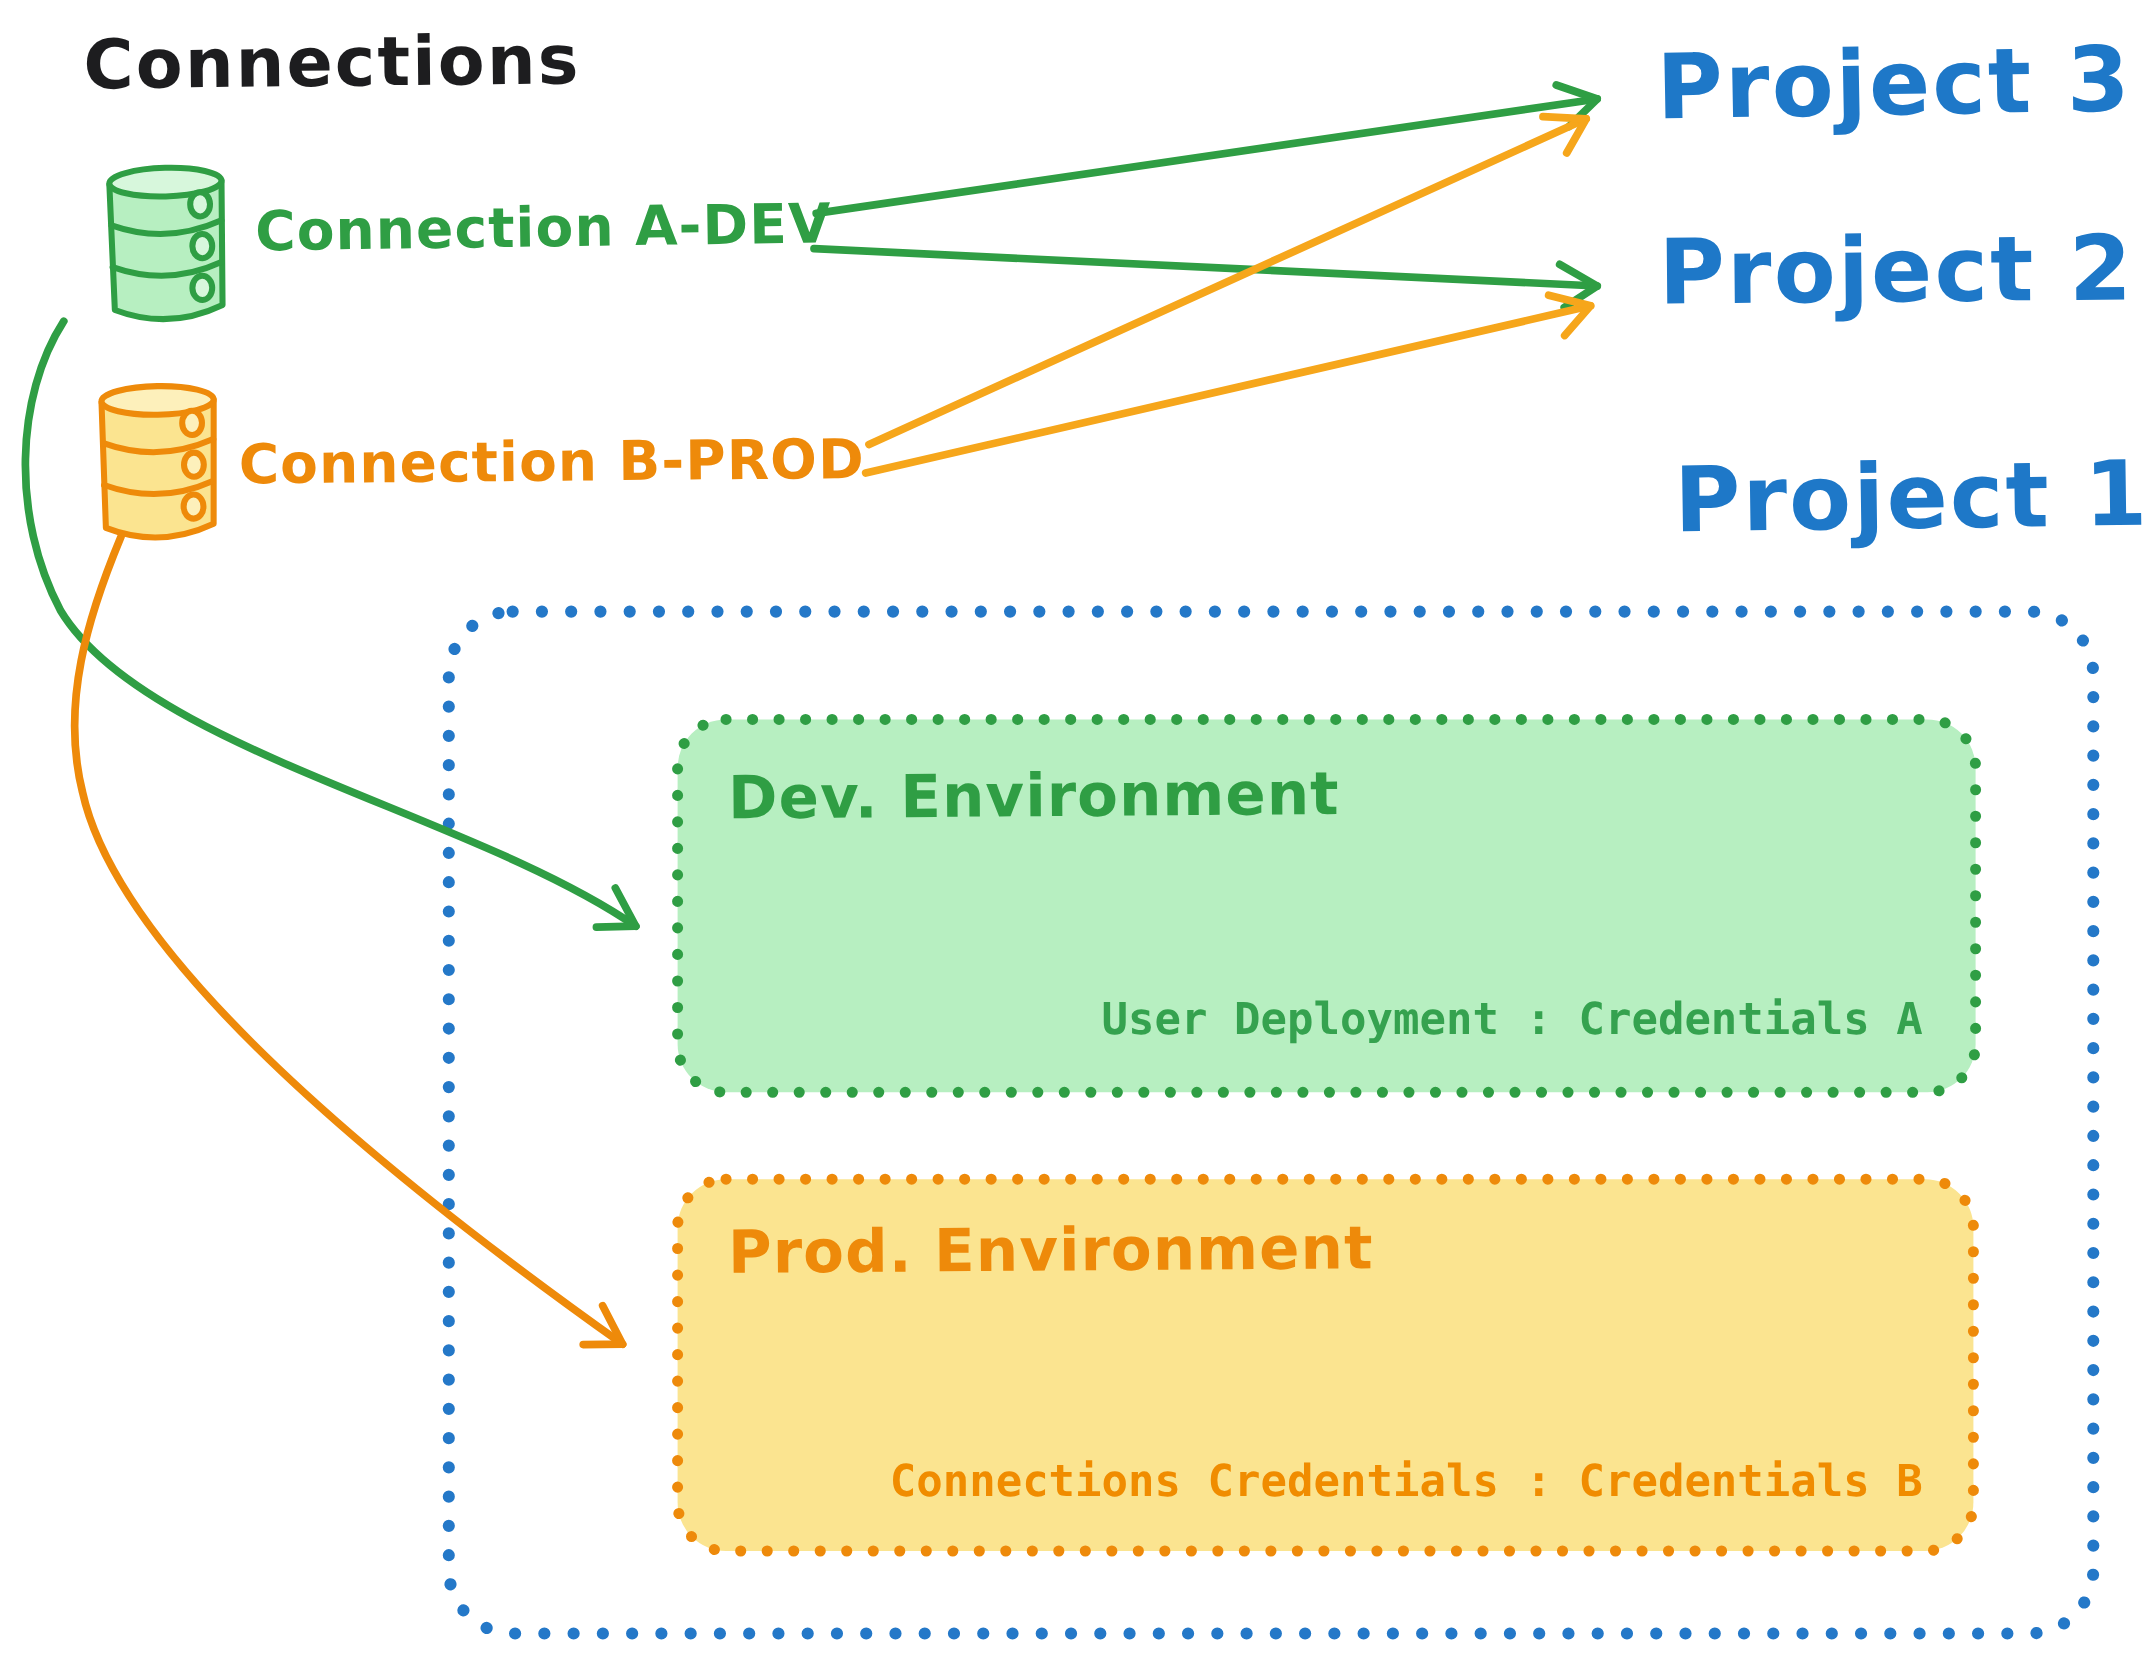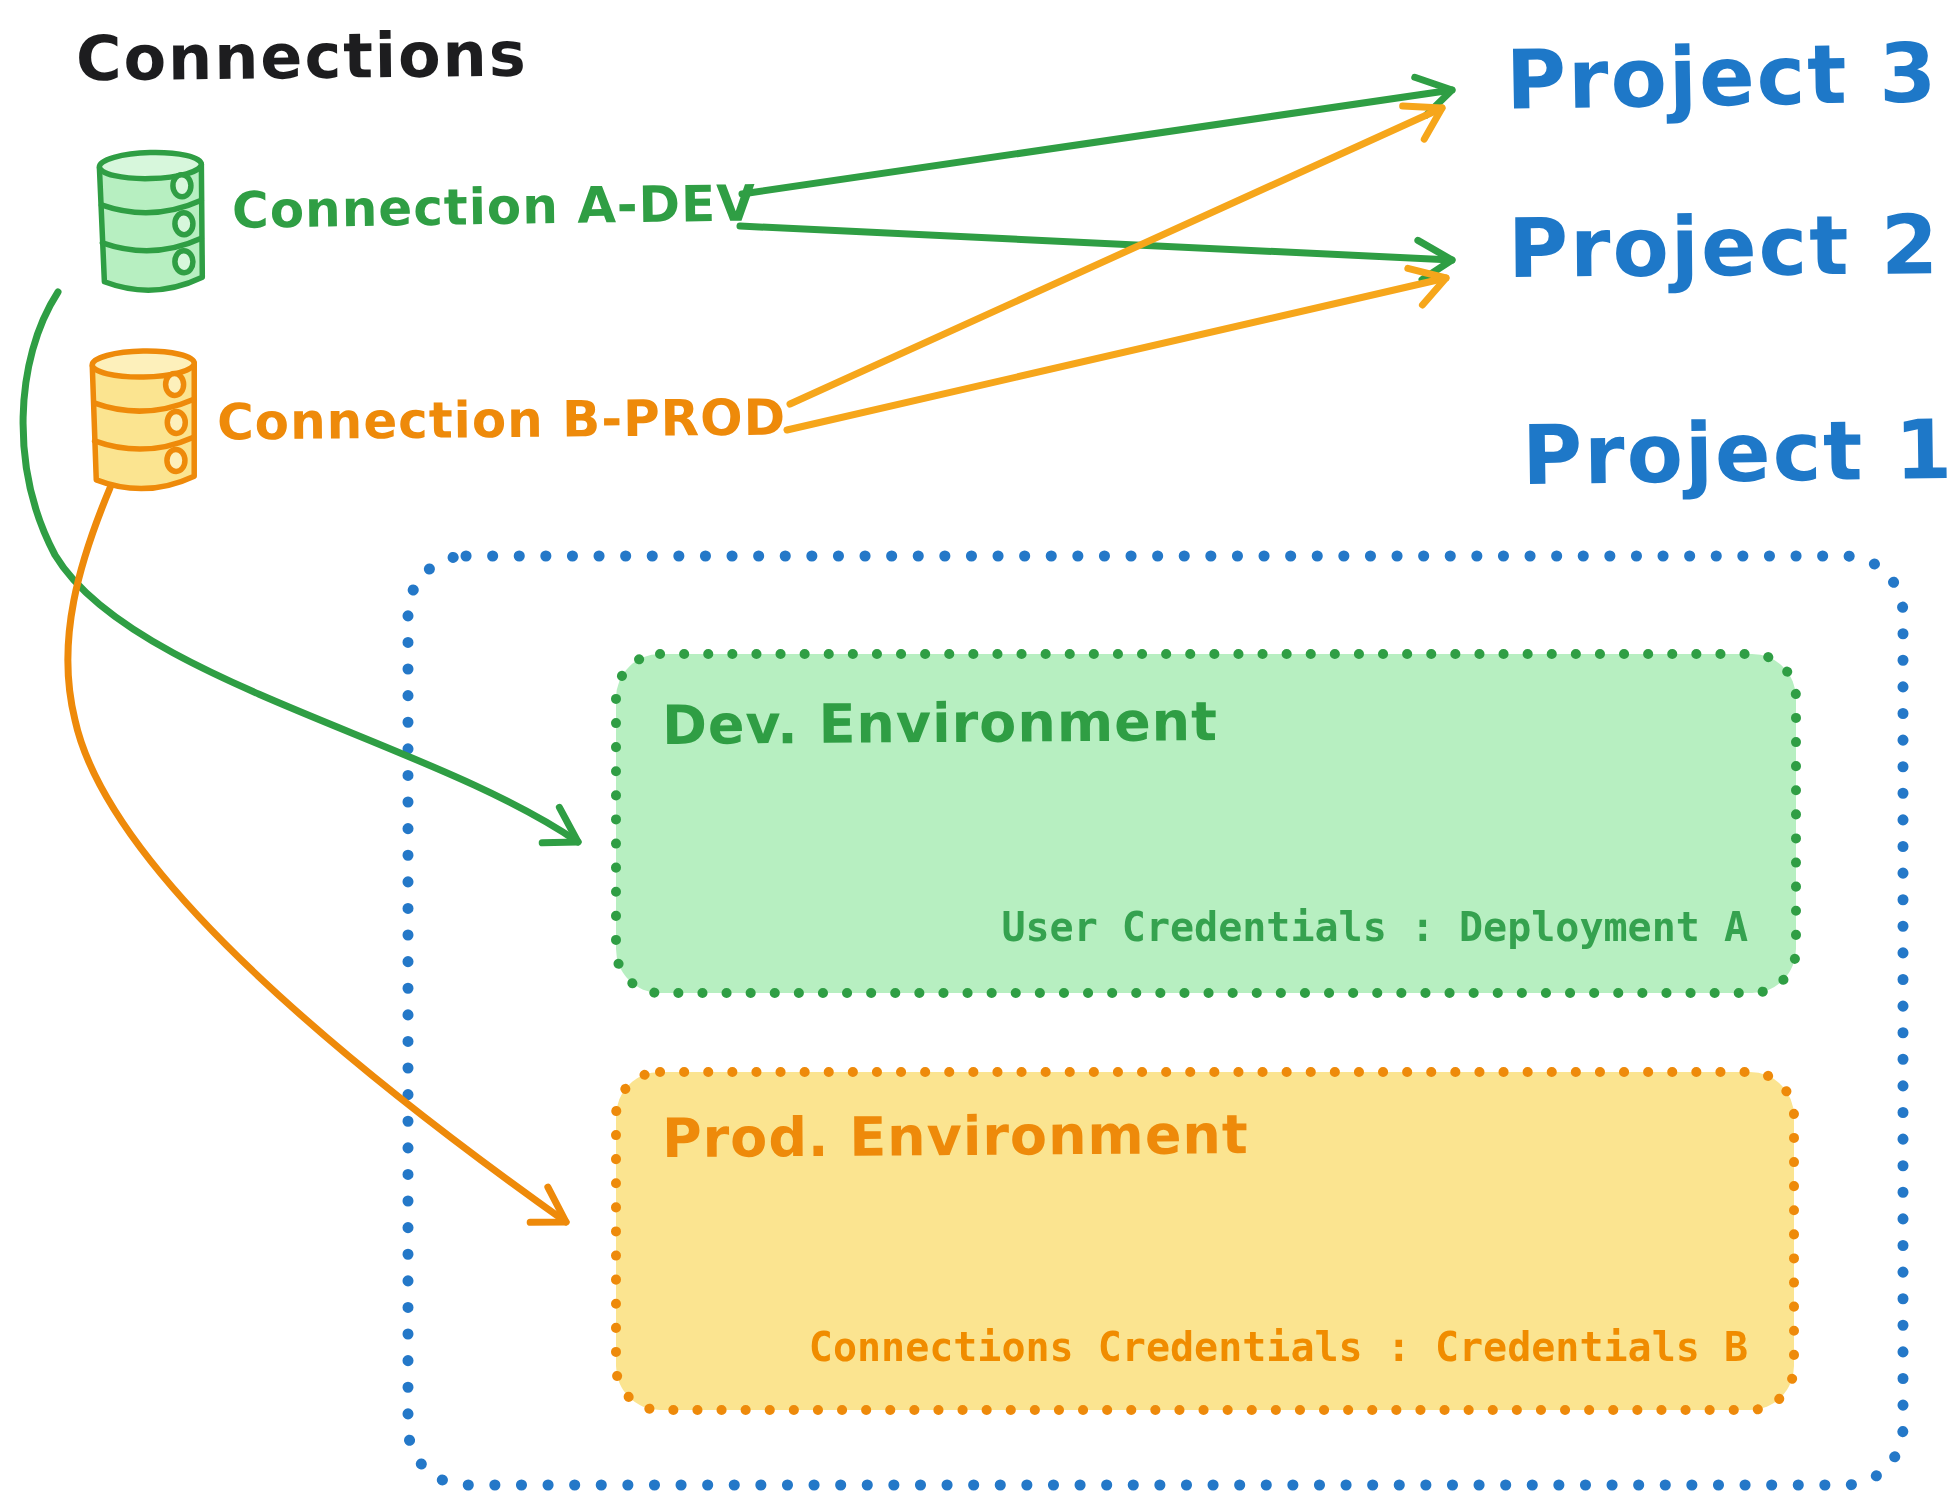--- a/index.html
+++ b/index.html
@@ -93,16 +93,16 @@
   <div class="txt conn-label conn-a">Connection A-DEV</div>
   <div class="txt conn-label conn-b">Connection B-PROD</div>
 
   <div class="txt project-label p3">Project 3</div>
   <div class="txt project-label p2">Project 2</div>
   <div class="txt project-label p1">Project 1</div>
 
   <div class="txt env-title dev-title">Dev. Environment</div>
   <div class="txt env-title prod-title">Prod. Environment</div>
 
-  <div class="txt cred cred-dev">User Credentials : Deployment A</div>
+  <div class="txt cred cred-dev">User Deployment : Credentials A</div>
   <div class="txt cred cred-prod">Connections Credentials : Credentials B</div>
 
 </div>
 
 </body></html>

